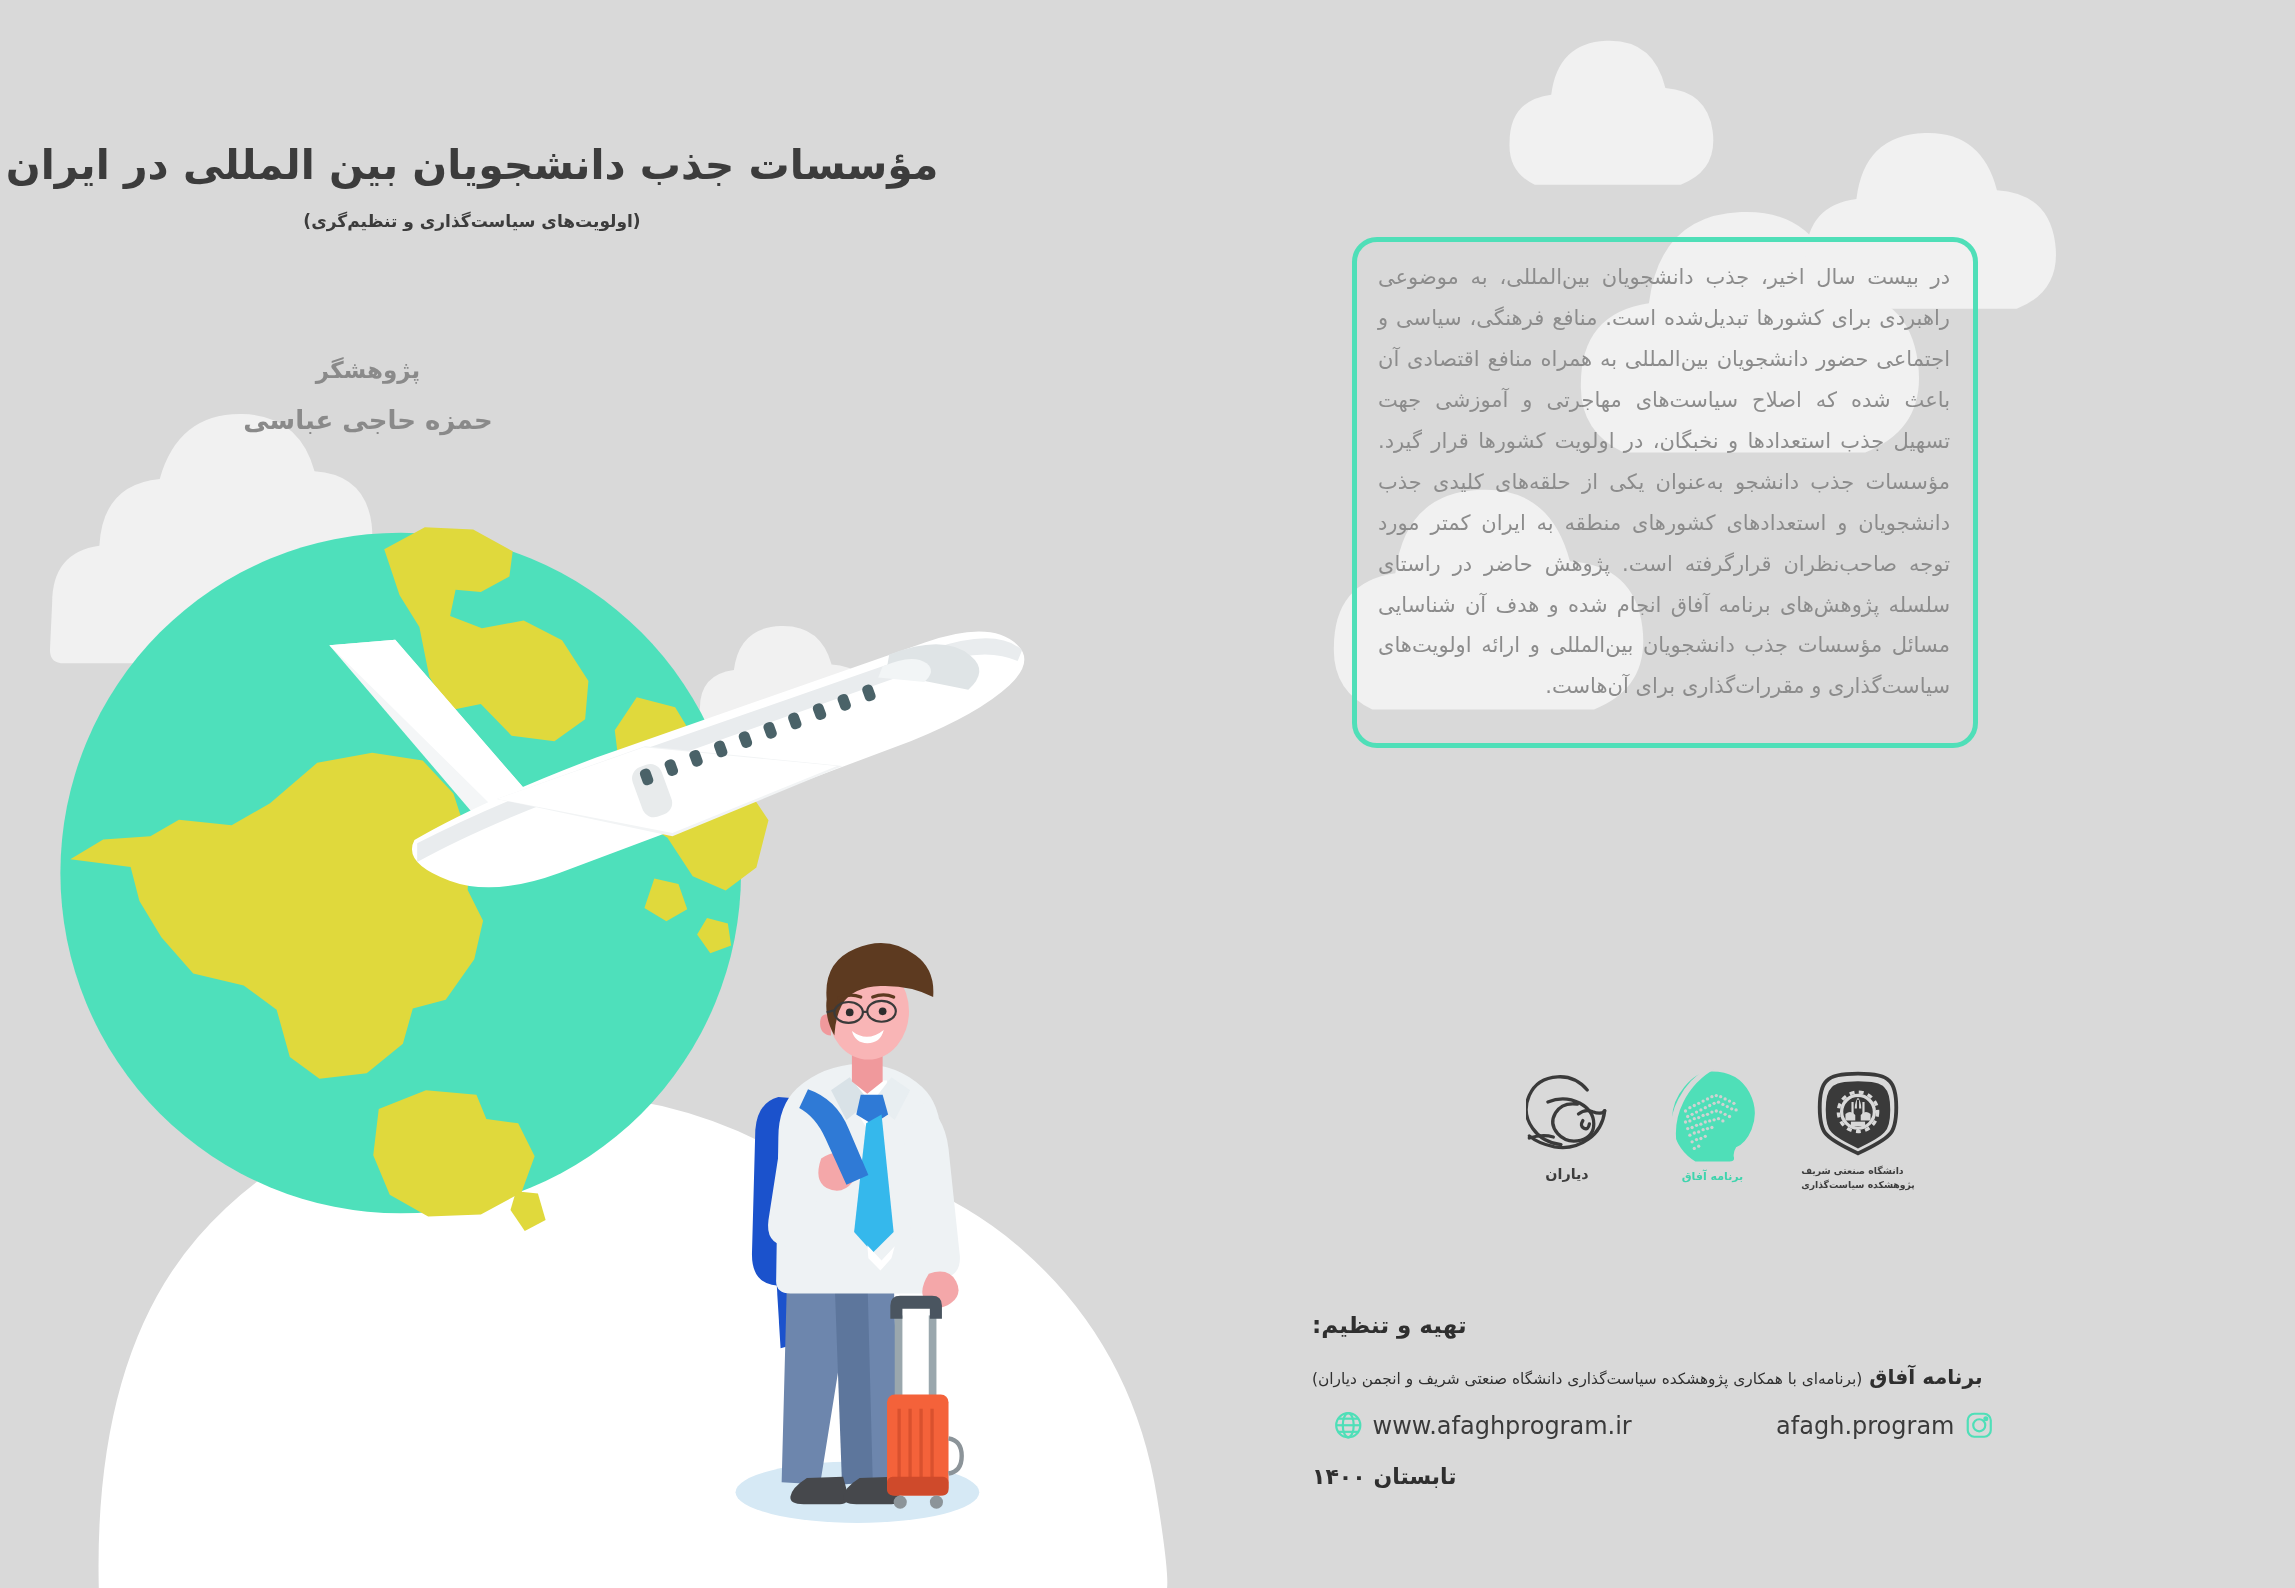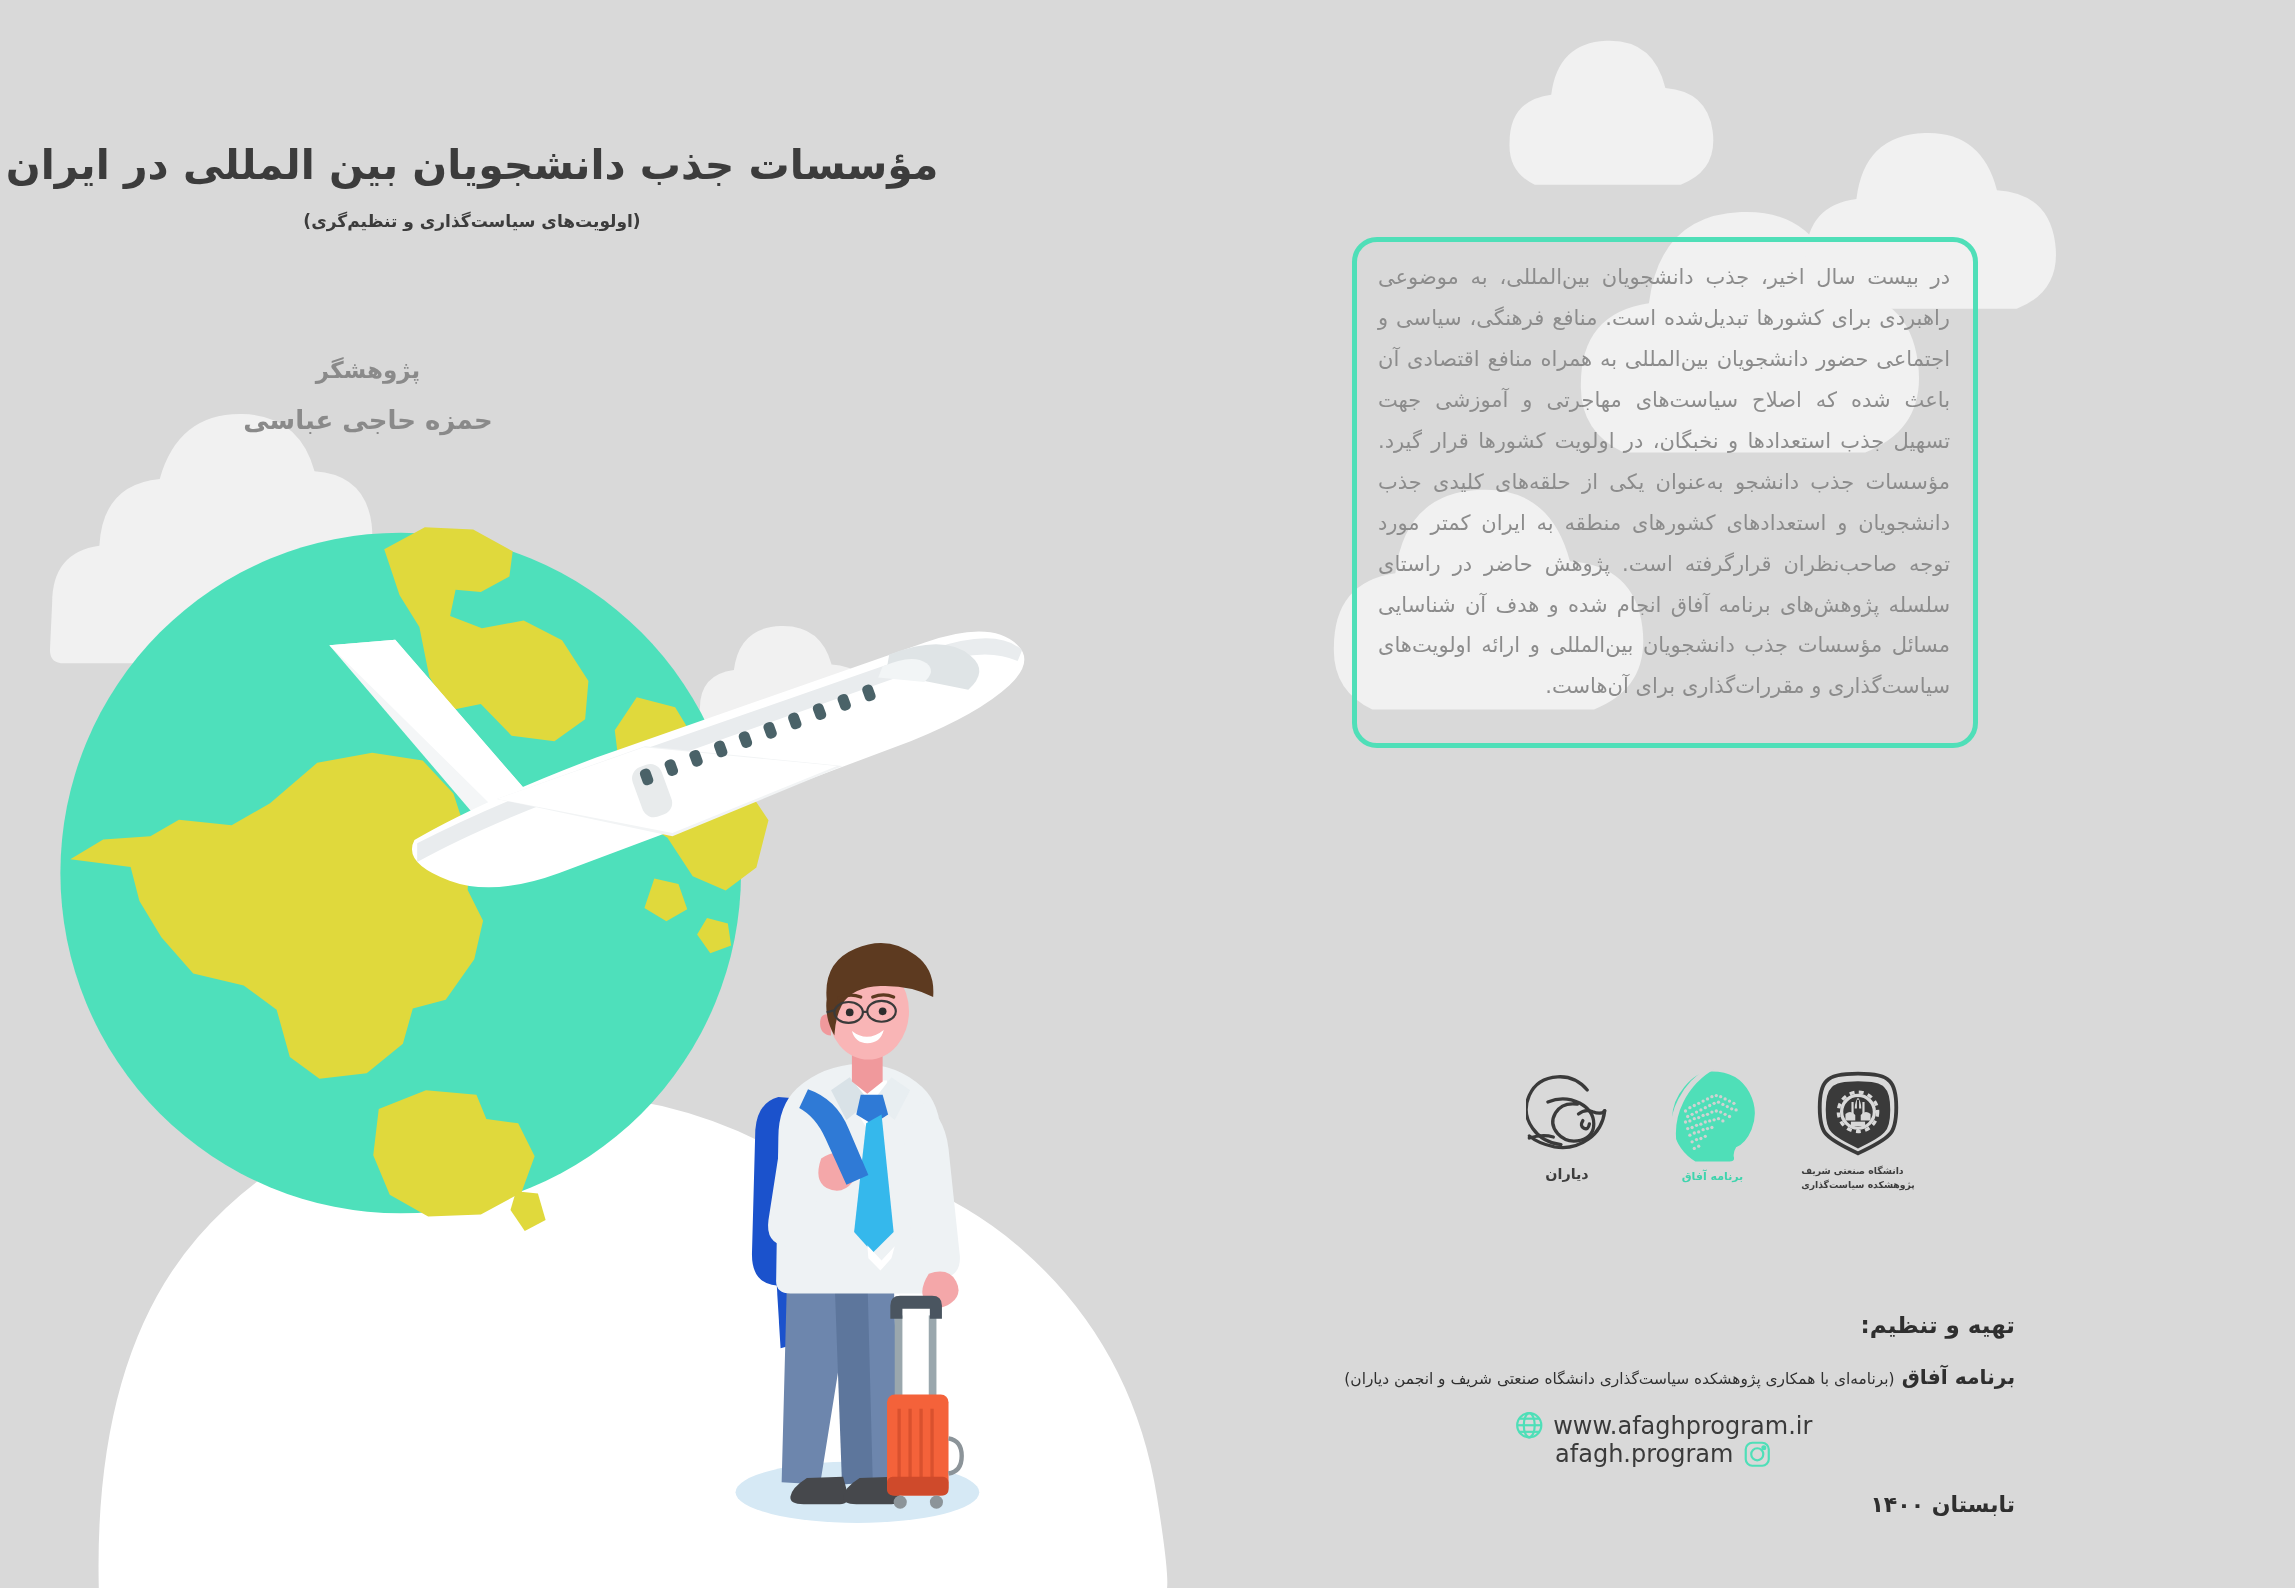--- a/index.html
+++ b/index.html
@@ -64,33 +64,33 @@
   .logo-caption{
     margin-top:4.4px;font-size:9.3px;line-height:1.45;color:#3d3d3d;
     text-align:left;font-weight:bold;white-space:pre-line;
   }
   .logo-caption.teal{color:#3fd4ad;font-size:11px;}
   .logo-caption.dark-big{font-size:14.3px;color:#3d3d3d;}
 
   
   .footer{
     position:absolute;left:1312px;top:1312px;width:703px;
-    text-align:right;z-index:6;direction:rtl;
+    text-align:left;z-index:6;direction:rtl;
   }
   .footer-prep{
     font-size:23px;font-weight:bold;color:#2f2f2f;margin:0;
   }
   .footer-org{
     margin:25px 0 0 0;font-size:20.3px;font-weight:bold;color:#2f2f2f;
     line-height:1.4;
   }
   .footer-org .org-note{font-size:15.4px;font-weight:normal;}
   .contacts{
     margin-top:20px;display:flex;align-items:center;justify-content:space-between;
-    direction:ltr;padding:0 22px;flex-direction:column;
+    direction:ltr;padding:0 22px;
   }
   .contact{display:flex;align-items:center;gap:10px;}
   .contact-text{font-size:24px;color:#3a3a3a;font-family:"DejaVu Sans","Liberation Sans",sans-serif;}
   .footer-date{
     margin-top:24px;font-size:22px;font-weight:bold;color:#2f2f2f;
   }
   .icon-svg{display:block;}
 </style>
 </head>
 <body>

